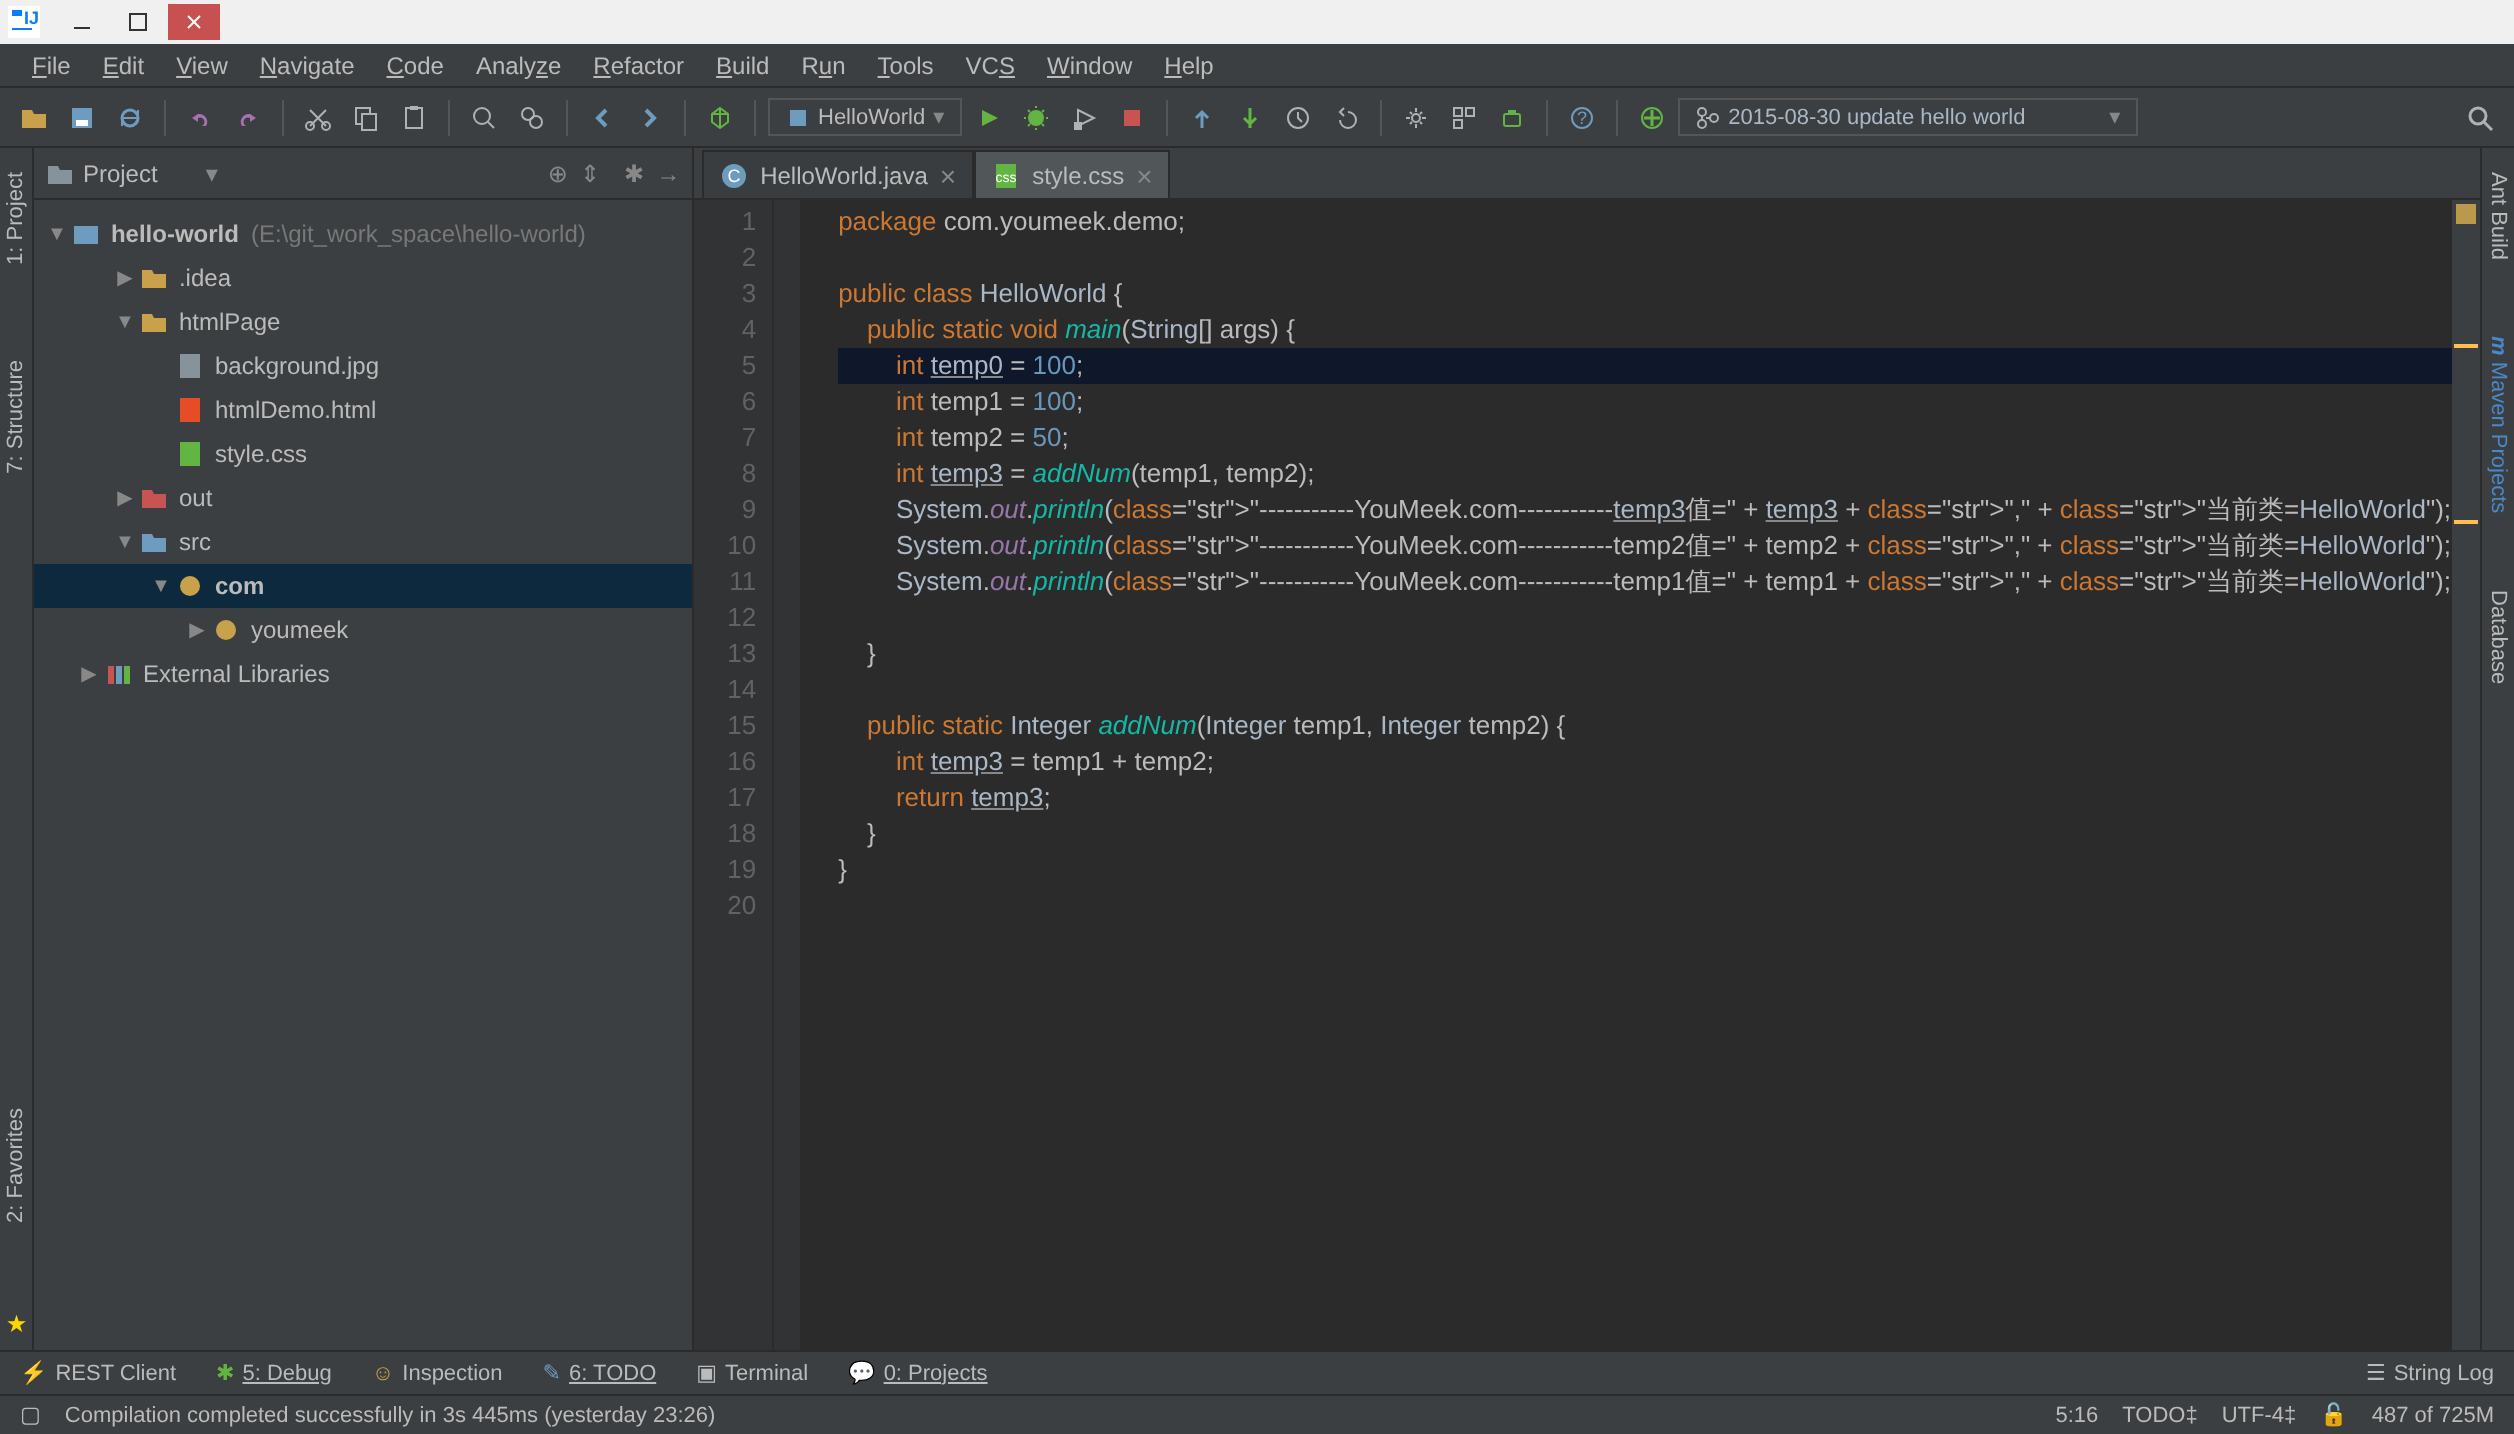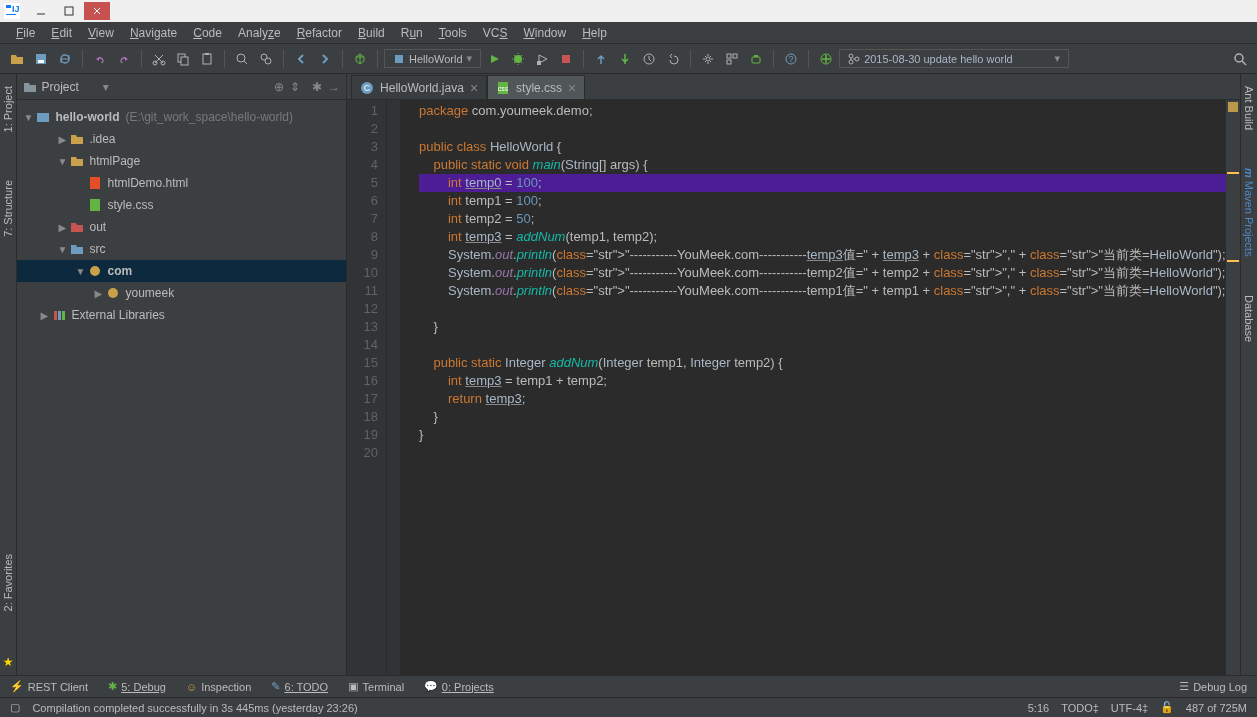--- a/index.html
+++ b/index.html
@@ -39,21 +39,21 @@
 .editor-area { flex: 1; display: flex; flex-direction: column; background: #2b2b2b; }
 .editor-tabs { height: 26px; background: #3c3f41; display: flex; align-items: flex-end; border-bottom: 1px solid #2b2b2b; padding-left: 4px; }
 .editor-tab { height: 24px; display: flex; align-items: center; padding: 0 8px; gap: 6px; color: #bbb; font-size: 12px; border: 1px solid #2b2b2b; border-bottom: none; background: #515658; font-family: monospace; cursor: default; }
 .editor-tab.active { background: #3a3d3f; }
 .editor-tab .close-x { color: #888; font-size: 14px; }
 .editor-body { flex: 1; display: flex; font-family: Consolas, monospace; font-size: 13px; position: relative; }
 .gutter { width: 40px; background: #313335; color: #606366; text-align: right; padding-right: 8px; padding-top: 2px; line-height: 18px; border-right: 1px solid #2b2b2b; }
 .fold-gutter { width: 14px; background: #313335; border-right: 1px solid #2b2b2b; }
 .code { flex: 1; background: #2b2b2b; padding-top: 2px; line-height: 18px; overflow: hidden; white-space: pre; margin-left: 18px; }
 .code .line { height: 18px; }
-.code .line.cursor-line { background: #4c1d95; }
+.code .line.cursor-line { background: #0f172a; }
 .error-stripe { width: 14px; background: #3c3f41; position: relative; }
 .kw { color: #cc7832; }
 .num { color: #6897bb; }
 .field-static { color: #9876aa; font-style: italic; }
 .ident { color: #a9b7c6; }
 .method { color: #14b8a6; }
 .type { color: #a9b7c6; }
 .underline { text-decoration: underline; text-decoration-color: #888; }
 .bottom-tools { height: 22px; background: #3c3f41; border-top: 1px solid #2b2b2b; display: flex; align-items: center; padding: 0 10px; gap: 20px; color: #bbb; font-size: 11px; }
 .bottom-tools .bt-item { display: flex; align-items: center; gap: 4px; cursor: default; }
@@ -345,20 +345,29 @@
             <span class="tree-label">.idea</span>
           </div>
           <div class="tree-item" style="padding-left: 38px;">
             <span class="tree-arrow">▼</span>
             <span class="tree-icon">
               <svg width="14" height="14">
                 <path d="M1 3h5l1 2h6v7H1z" fill="#c9a14a"></path>
               </svg>
             </span>
             <span class="tree-label">htmlPage</span>
+          </div>
+          <div class="tree-item" style="padding-left: 56px;">
+            <span class="tree-arrow"></span>
+            <span class="tree-icon">
+              <svg width="14" height="14">
+                <rect x="2" y="1" width="10" height="12" fill="#87939a"></rect>
+              </svg>
+            </span>
+            <span class="tree-label">background.jpg</span>
           </div>
           <div class="tree-item" style="padding-left: 56px; align-items: center;">
             <span class="tree-arrow"></span>
             <span class="tree-icon">
               <svg width="14" height="14">
                 <rect x="2" y="1" width="10" height="12" fill="#e44d26"></rect>
               </svg>
             </span>
             <span class="tree-label">htmlDemo.html</span>
           </div>
@@ -502,21 +511,21 @@
       <span>▣</span>
       <span>Terminal</span>
     </div>
   <div class="bt-item">
       <span>💬</span>
       <u>0: Projects</u>
     </div>
   <div class="spacer"></div>
   <div class="bt-item">
       <span>☰</span>
-      <span>Debug Log</span>
+      <span>String Log</span>
     </div>
 </div>
 
 <div class="status-bar">
   <span>▢</span>
   <span class="status-msg">Compilation completed successfully in 3s 445ms (yesterday 23:26)</span>
   <span>5:16</span>
   <span>TODO‡</span>
   <span>UTF-4‡</span>
   <span>🔓</span>

